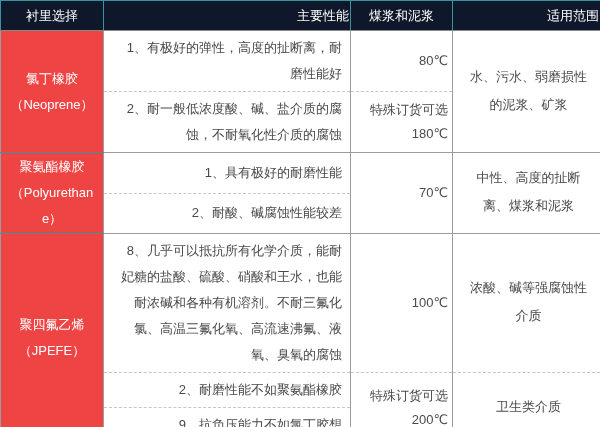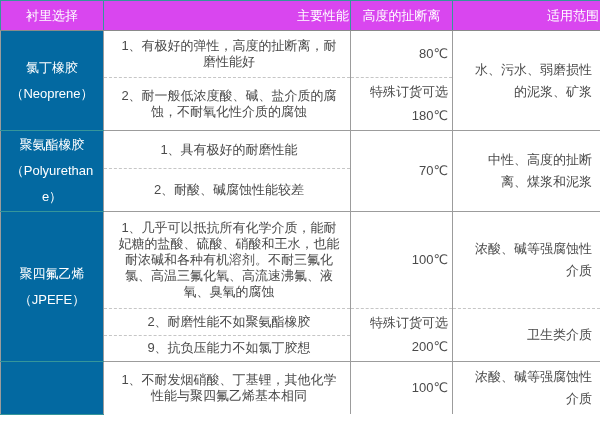--- a/index.html
+++ b/index.html
@@ -14,56 +14,57 @@
   }
   table.spec td, table.spec th{
     box-sizing:border-box;
     vertical-align:middle;
     border-left:1px solid #9c9c9c;
     border-right:1px solid #9c9c9c;
     word-break:break-all;
   }
   
   tr.hdr th{
-    background:#d946ef;
+    background:#0f172a;
     color:#ffffff;
     font-weight:400;
     height:30px;
     border-left:1px solid #35969b;
     border-right:1px solid #35969b;
     border-top:1px solid #35969b;
     border-bottom:1px solid #8a8a8a;
   }
   th.c-lining{text-align:center;}
   th.c-perf, th.c-scope{text-align:right;padding-left:12px;}
   th.c-temp{text-align:center;}
   
   td.material{
-    background:#0369a1;
+    background:#ef4444;
     color:#ffffff;
     text-align:center;
     line-height:26px;
     border-left:1px solid #35969b;
     border-bottom:1px solid #35969b;
   }
   
   td.perf{
-    text-align:center;
+    text-align:right;
     padding:4px 8px 4px 12px;
-    line-height:16px;
+    line-height:26px;
   }
   td.temp{
     text-align:right;
     line-height:24px;
     padding:2px 4px;
   }
   td.scope{
-    text-align:right;
+    text-align:center;
     padding:4px 8px 4px 12px;
-    line-height:22px;
+    line-height:28px;
+    font-family:Liberation Mono, monospace;
   }
   
   tr.group-start td{border-top:1px solid #9c9c9c;}
   
   tr.sub td{border-top:1px dashed #c6c6c6;}
   
   tr.h47 {height:47px;}
   tr.h51 {height:51px;padding-left:23px;}
   tr.h24 {height:24px;}
   tr.h28 {height:28px;}
@@ -79,21 +80,21 @@
       <col style="width:103px">
       <col style="width:247px">
       <col style="width:102px">
       <col style="width:148px">
     </colgroup>
 
     <tbody>
         <tr class="hdr">
       <th class="c-lining">衬里选择</th>
       <th class="c-perf">主要性能</th>
-      <th class="c-temp">高度的扯断离</th>
+      <th class="c-temp">煤浆和泥浆</th>
       <th class="c-scope">适用范围</th>
     </tr>
 
     <tr class="group-start h47">
       <td class="material" rowspan="2">
         <div>氯丁橡胶</div>
         <div>（Neoprene）</div>
       </td>
       <td class="perf">1、有极好的弹性，高度的扯断离，耐磨性能好</td>
       <td class="temp">80℃</td>
@@ -118,21 +119,21 @@
     </tr>
     <tr class="sub h28">
       <td class="perf">2、耐酸、碱腐蚀性能较差</td>
     </tr>
 
     <tr class="group-start h97">
       <td class="material" rowspan="3">
         <div>聚四氟乙烯</div>
         <div>（JPEFE）</div>
       </td>
-      <td class="perf">1、几乎可以抵抗所有化学介质，能耐妃糖的盐酸、硫酸、硝酸和王水，也能耐浓碱和各种有机溶剂。不耐三氟化氯、高温三氟化氧、高流速沸氟、液氧、臭氧的腐蚀</td>
+      <td class="perf">8、几乎可以抵抗所有化学介质，能耐妃糖的盐酸、硫酸、硝酸和王水，也能耐浓碱和各种有机溶剂。不耐三氟化氯、高温三氟化氧、高流速沸氟、液氧、臭氧的腐蚀</td>
       <td class="temp">100℃</td>
       <td class="scope">浓酸、碱等强腐蚀性介质</td>
     </tr>
     <tr class="sub h24">
       <td class="perf">2、耐磨性能不如聚氨酯橡胶</td>
       <td class="temp" rowspan="2">
         <div>特殊订货可选</div>
         <div>200℃</div>
       </td>
       <td class="scope" rowspan="2">卫生类介质</td>

